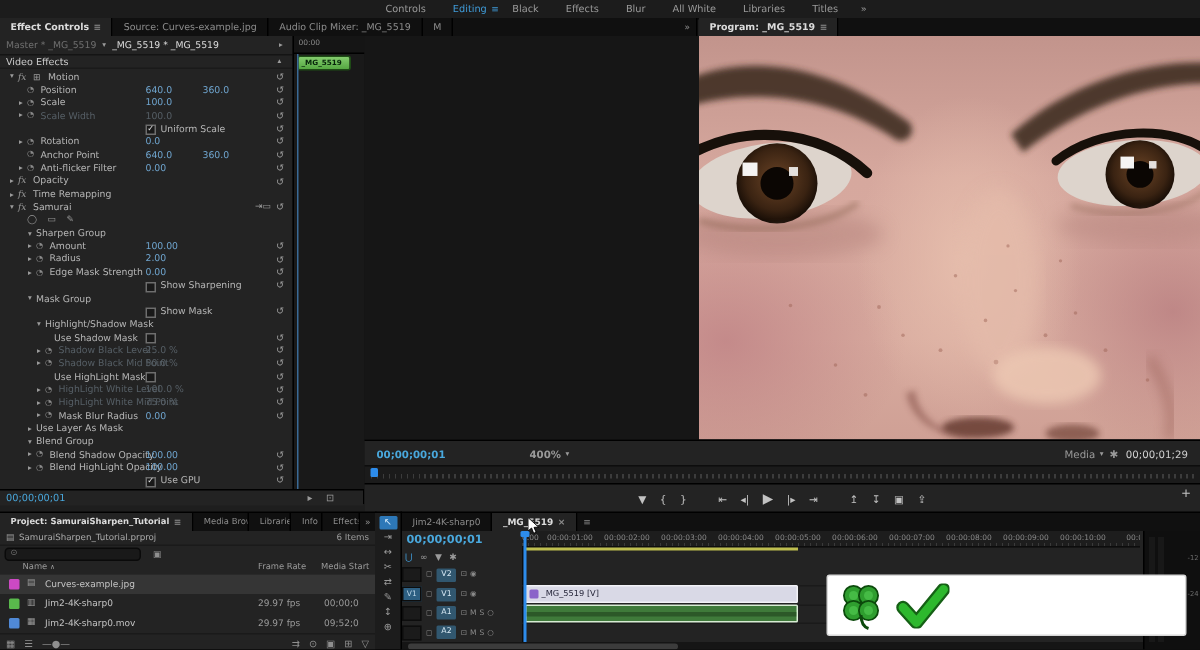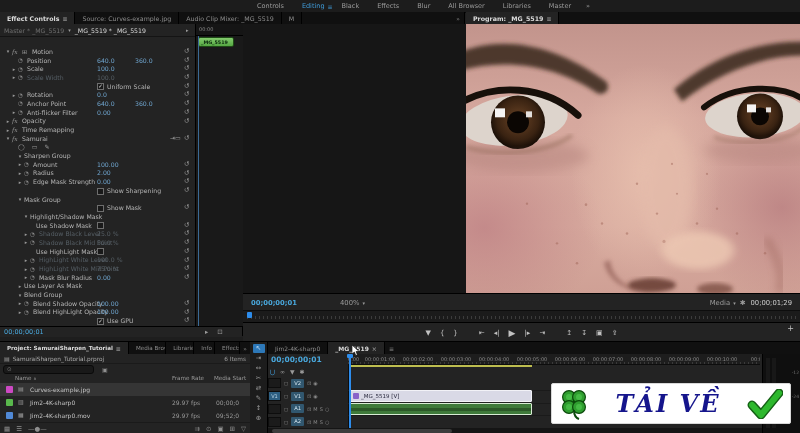--- a/index.html
+++ b/index.html
@@ -141,23 +141,23 @@
 
   <div id="topbar" class="abs">
     <div style="width:248px;flex:none;"></div>
     <div id="ws-tabs" style="display:flex;align-items:center;">
         <span class="ws-tab">Controls</span>
         <span class="ws-tab active">Editing</span>
         <span class="ws-menu">≡</span>
         <span class="ws-tab">Black</span>
         <span class="ws-tab">Effects</span>
         <span class="ws-tab">Blur</span>
-        <span class="ws-tab">All Browser</span>
+        <span class="ws-tab">All White</span>
         <span class="ws-tab">Libraries</span>
-        <span class="ws-tab">Master</span>
+        <span class="ws-tab">Titles</span>
       </div>
     <span class="ws-overflow">»</span>
   </div>
 
   <div class="tabbar abs" style="left:0;top:12px;width:464px;height:12px;border-right:1px solid #000;">
     <div id="left-tabs" style="display:flex;height:12px;flex:1;overflow:hidden;">
         <div class="ptab active">Effect Controls<span class="pmenu">≡</span></div>
         <div class="ptab">Source: Curves-example.jpg</div>
         <div class="ptab">Audio Clip Mixer: _MG_5519</div>
         <div class="ptab">M</div>
@@ -171,20 +171,24 @@
       <span class="pmenu">≡</span>
     </div>
   </div>
 
   <div id="ec-panel" class="abs">
     <div id="ec-head">
       <span style="color:#6f6f6f;padding-left:4px;white-space:nowrap;">Master * _MG_5519</span>
       <span style="color:#9a9a9a;font-size:5px;padding:0 4px;">▾</span>
       <span style="color:#dcdcdc;white-space:nowrap;">_MG_5519 * _MG_5519</span>
       <span style="position:absolute;left:186px;color:#9a9a9a;font-size:5px;">▸</span>
+    </div>
+    <div id="ec-section">
+      <span>Video Effects</span>
+      <span style="position:absolute;left:185px;font-size:5px;color:#9a9a9a;">▴</span>
     </div>
     <div id="ec-rows">
         <div class="ecrow" style="padding-left: 4px;">
           <span class="arr">▾</span>
           <span class="fx">fx</span>
           <span class="mic">⊞</span>
           <span class="lbl">Motion</span>
           <span class="reset">↺</span>
         </div>
         <div class="ecrow" style="padding-left: 10px;">
@@ -481,21 +485,21 @@
             <circle cx="299" cy="231" r="1.2"></circle>
           <circle cx="241" cy="151" r="1.1"></circle>
             <circle cx="206" cy="141" r="1.1"></circle>
             <circle cx="171" cy="161" r="1.2"></circle>
           <circle cx="198" cy="219" r="1.6" opacity="0.8"></circle>
         </g>
       </svg>
     </div>
     <div id="prog-info">
       <span class="tc-blue" style="padding-left:8px;font-weight:bold;">00;00;00;01</span>
-      <span style="margin-left:43px;color:#9a9a9a;">400%</span>
+      <span style="margin-left:56px;color:#9a9a9a;font-weight:bold;">400%</span>
       <span style="color:#9a9a9a;font-size:5px;margin-left:3px;">▾</span>
       <span style="margin-left:auto;color:#9a9a9a;">Media</span>
       <span style="color:#9a9a9a;font-size:5px;margin:0 4px 0 3px;">▾</span>
       <span style="color:#9a9a9a;font-size:7px;margin-right:5px;">✱</span>
       <span style="color:#cfcfcf;padding-right:8px;">00;00;01;29</span>
     </div>
     <div id="prog-scrub">
       <div id="prog-ticks"></div>
       <div id="prog-playhead"></div>
     </div>
@@ -698,20 +702,19 @@
           <circle cx="20" cy="19" r="6.4"></circle>
       </g>
       <g fill="#45bb45">
         <circle cx="10" cy="9" r="3"></circle>
           <circle cx="20" cy="9" r="3"></circle>
         <circle cx="10" cy="19" r="3"></circle>
           <circle cx="20" cy="19" r="3"></circle>
       </g>
       <path d="M15,22 C15,27 17,30 20,31" stroke="#0c4a0c" stroke-width="2" fill="none"></path>
     </svg>
-    <span id="banner-text">TẢI VỀ</span>
     <svg width="36" height="30" viewBox="0 0 36 30">
       <path d="M5,16 L14,26 L32,4" stroke="#156015" stroke-width="9" fill="none" stroke-linecap="round" stroke-linejoin="round"></path>
       <path d="M5,16 L14,26 L32,4" stroke="#2db82d" stroke-width="6" fill="none" stroke-linecap="round" stroke-linejoin="round"></path>
     </svg>
   </div>
 
 </div>
 
 </body></html>

